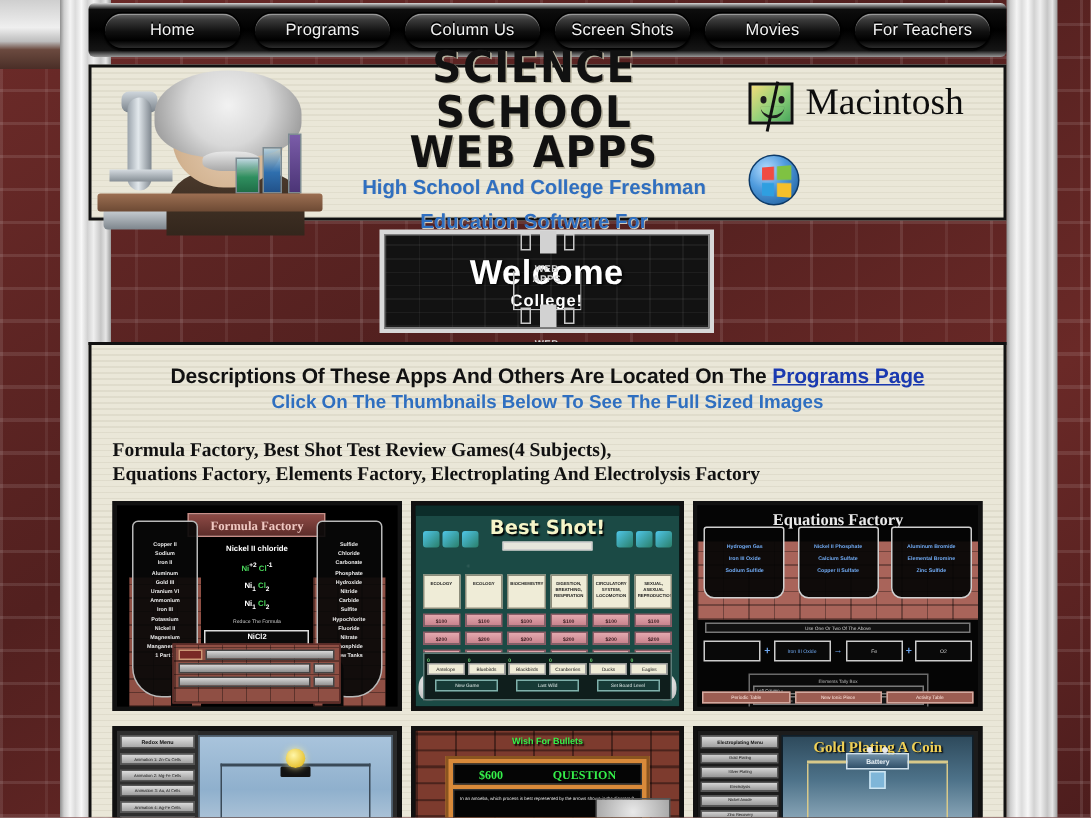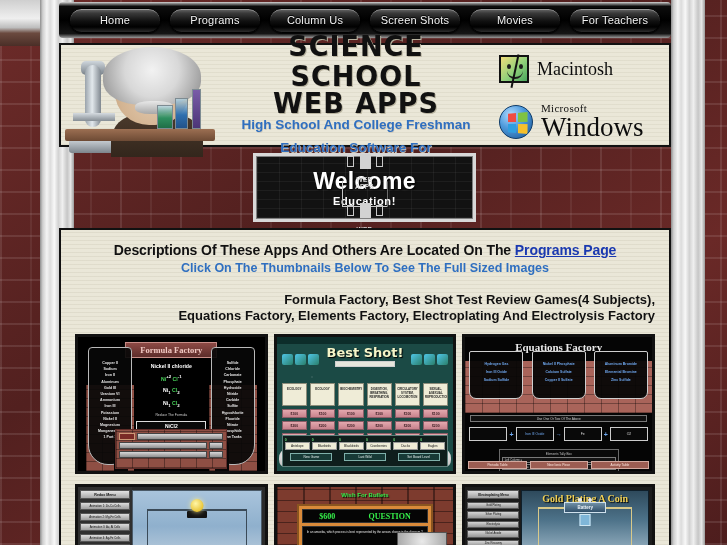--- a/index.html
+++ b/index.html
@@ -195,21 +195,21 @@
   .mac-face-l, .mac-face-r {
     position:absolute; top:7px; width:4px; height:5px; border-radius:50%; background:#1d1d1d;
   }
   .mac-face-l { left:6px; } .mac-face-r { left:18px; }
   .mac-smile {
     position:absolute; left:6px; top:14px; width:16px; height:8px;
     border-bottom:2px solid #1d1d1d; border-radius:0 0 10px 10px;
   }
   .mac-word {
     font-family: "Liberation Serif", serif;
-    font-size: 18px; color: #0c0c0c; line-height: 28px;
+    font-size: 25px; color: #0c0c0c; line-height: 28px;
   }
   .win-orb {
     width: 34px; height: 34px; border-radius: 50%;
     background: radial-gradient(circle at 34% 28%, #b4dcff 0%, #4f9bdd 42%, #16518f 100%);
     position: relative; overflow: hidden;
     border: 1px solid #0d3a68;
   }
   .win-flag {
     position:absolute; left:7px; top:7px; width:20px; height:20px;
     transform: perspective(30px) rotateY(-14deg);
@@ -306,22 +306,22 @@
     letter-spacing: -.1px;
   }
   .line1 a {
     color: #1a39b0; text-decoration: underline; cursor: pointer;
   }
   .line2 {
     text-align: center; font-size: 12.5px; font-weight: bold;
     color: #2f6fc0; margin-top: 3px;
   }
   .line3 {
-    text-align: right; font-size: 13px; font-weight: bold; color: #111;
-    margin-top: 17px; line-height: 16px;
+    text-align: left; font-size: 13px; font-weight: bold; color: #111;
+    margin-top: 17px; line-height: 16px; font-family: Liberation Serif, serif;
   }
 
   
   .thumb-row { display: flex; gap: 6px; margin-top: 10px; }
   .thumb {
     border: 3px solid #111;
     background: #000;
     position: relative;
     overflow: hidden;
     cursor: pointer;
@@ -686,24 +686,20 @@
         <div class="mac-word">Macintosh</div>
       </div>
       <div class="os-row win">
         <div class="win-orb">
           <div class="win-flag">
               <i></i>
               <i></i>
               <i></i>
               <i></i>
             </div>
-        </div>
-        <div class="win-text">
-          <div class="win-ms">Microsoft</div>
-          <div class="win-word">Windows</div>
         </div>
       </div>
     </div>
   </div>
 
   <div id="welcome">
     <div id="welcome-inner">
       <div class="schoolhouse">
         <div class="sh-bell"></div>
         <div class="sh-outline"></div>
@@ -711,21 +707,21 @@
           <span>WEB</span><br>
           <span>APPS</span>
         </div>
         <div class="sh-win-l"></div>
           <div class="sh-win-r"></div>
         <div class="sh-door"></div>
       </div>
 
       <div id="welcome-text">
         <div class="welcome-main">Welcome</div>
-        <div class="welcome-sub">Education!</div>
+        <div class="welcome-sub">College!</div>
       </div>
 
       <div class="schoolhouse">
         <div class="sh-bell"></div>
         <div class="sh-outline"></div>
         <div class="sh-label">
           <span>WEB</span><br>
           <span>APPS</span>
         </div>
         <div class="sh-win-l"></div>

